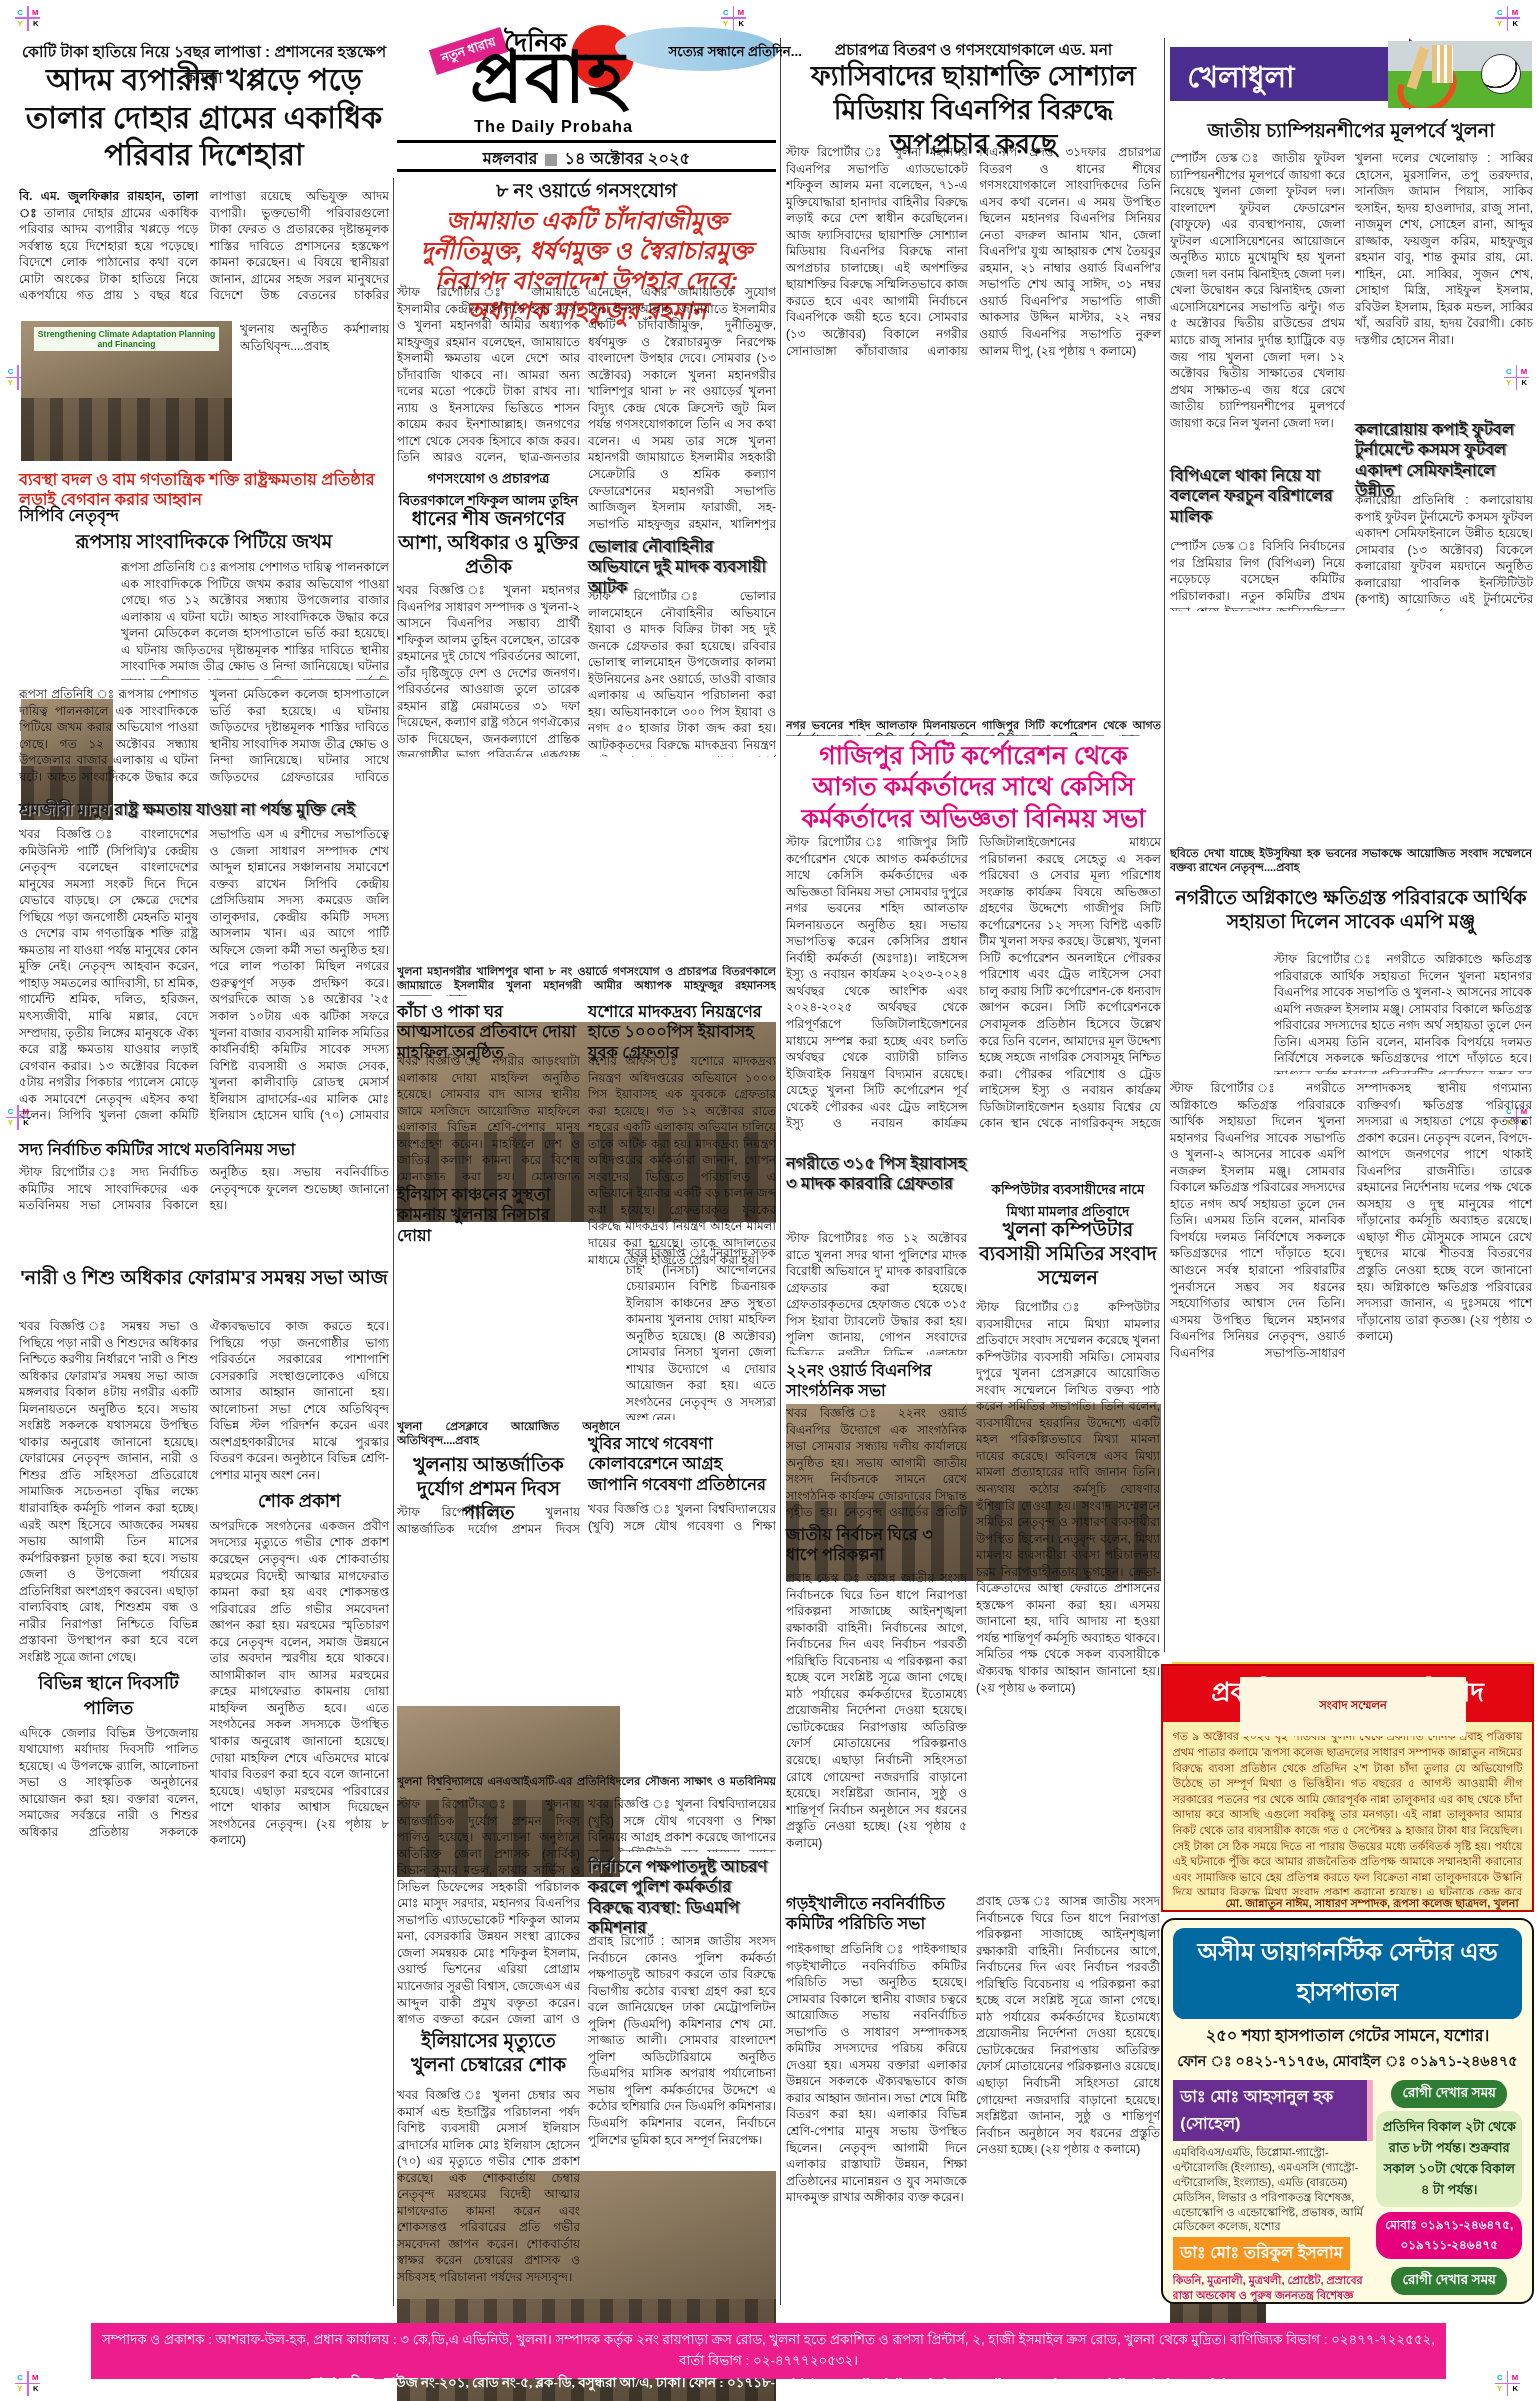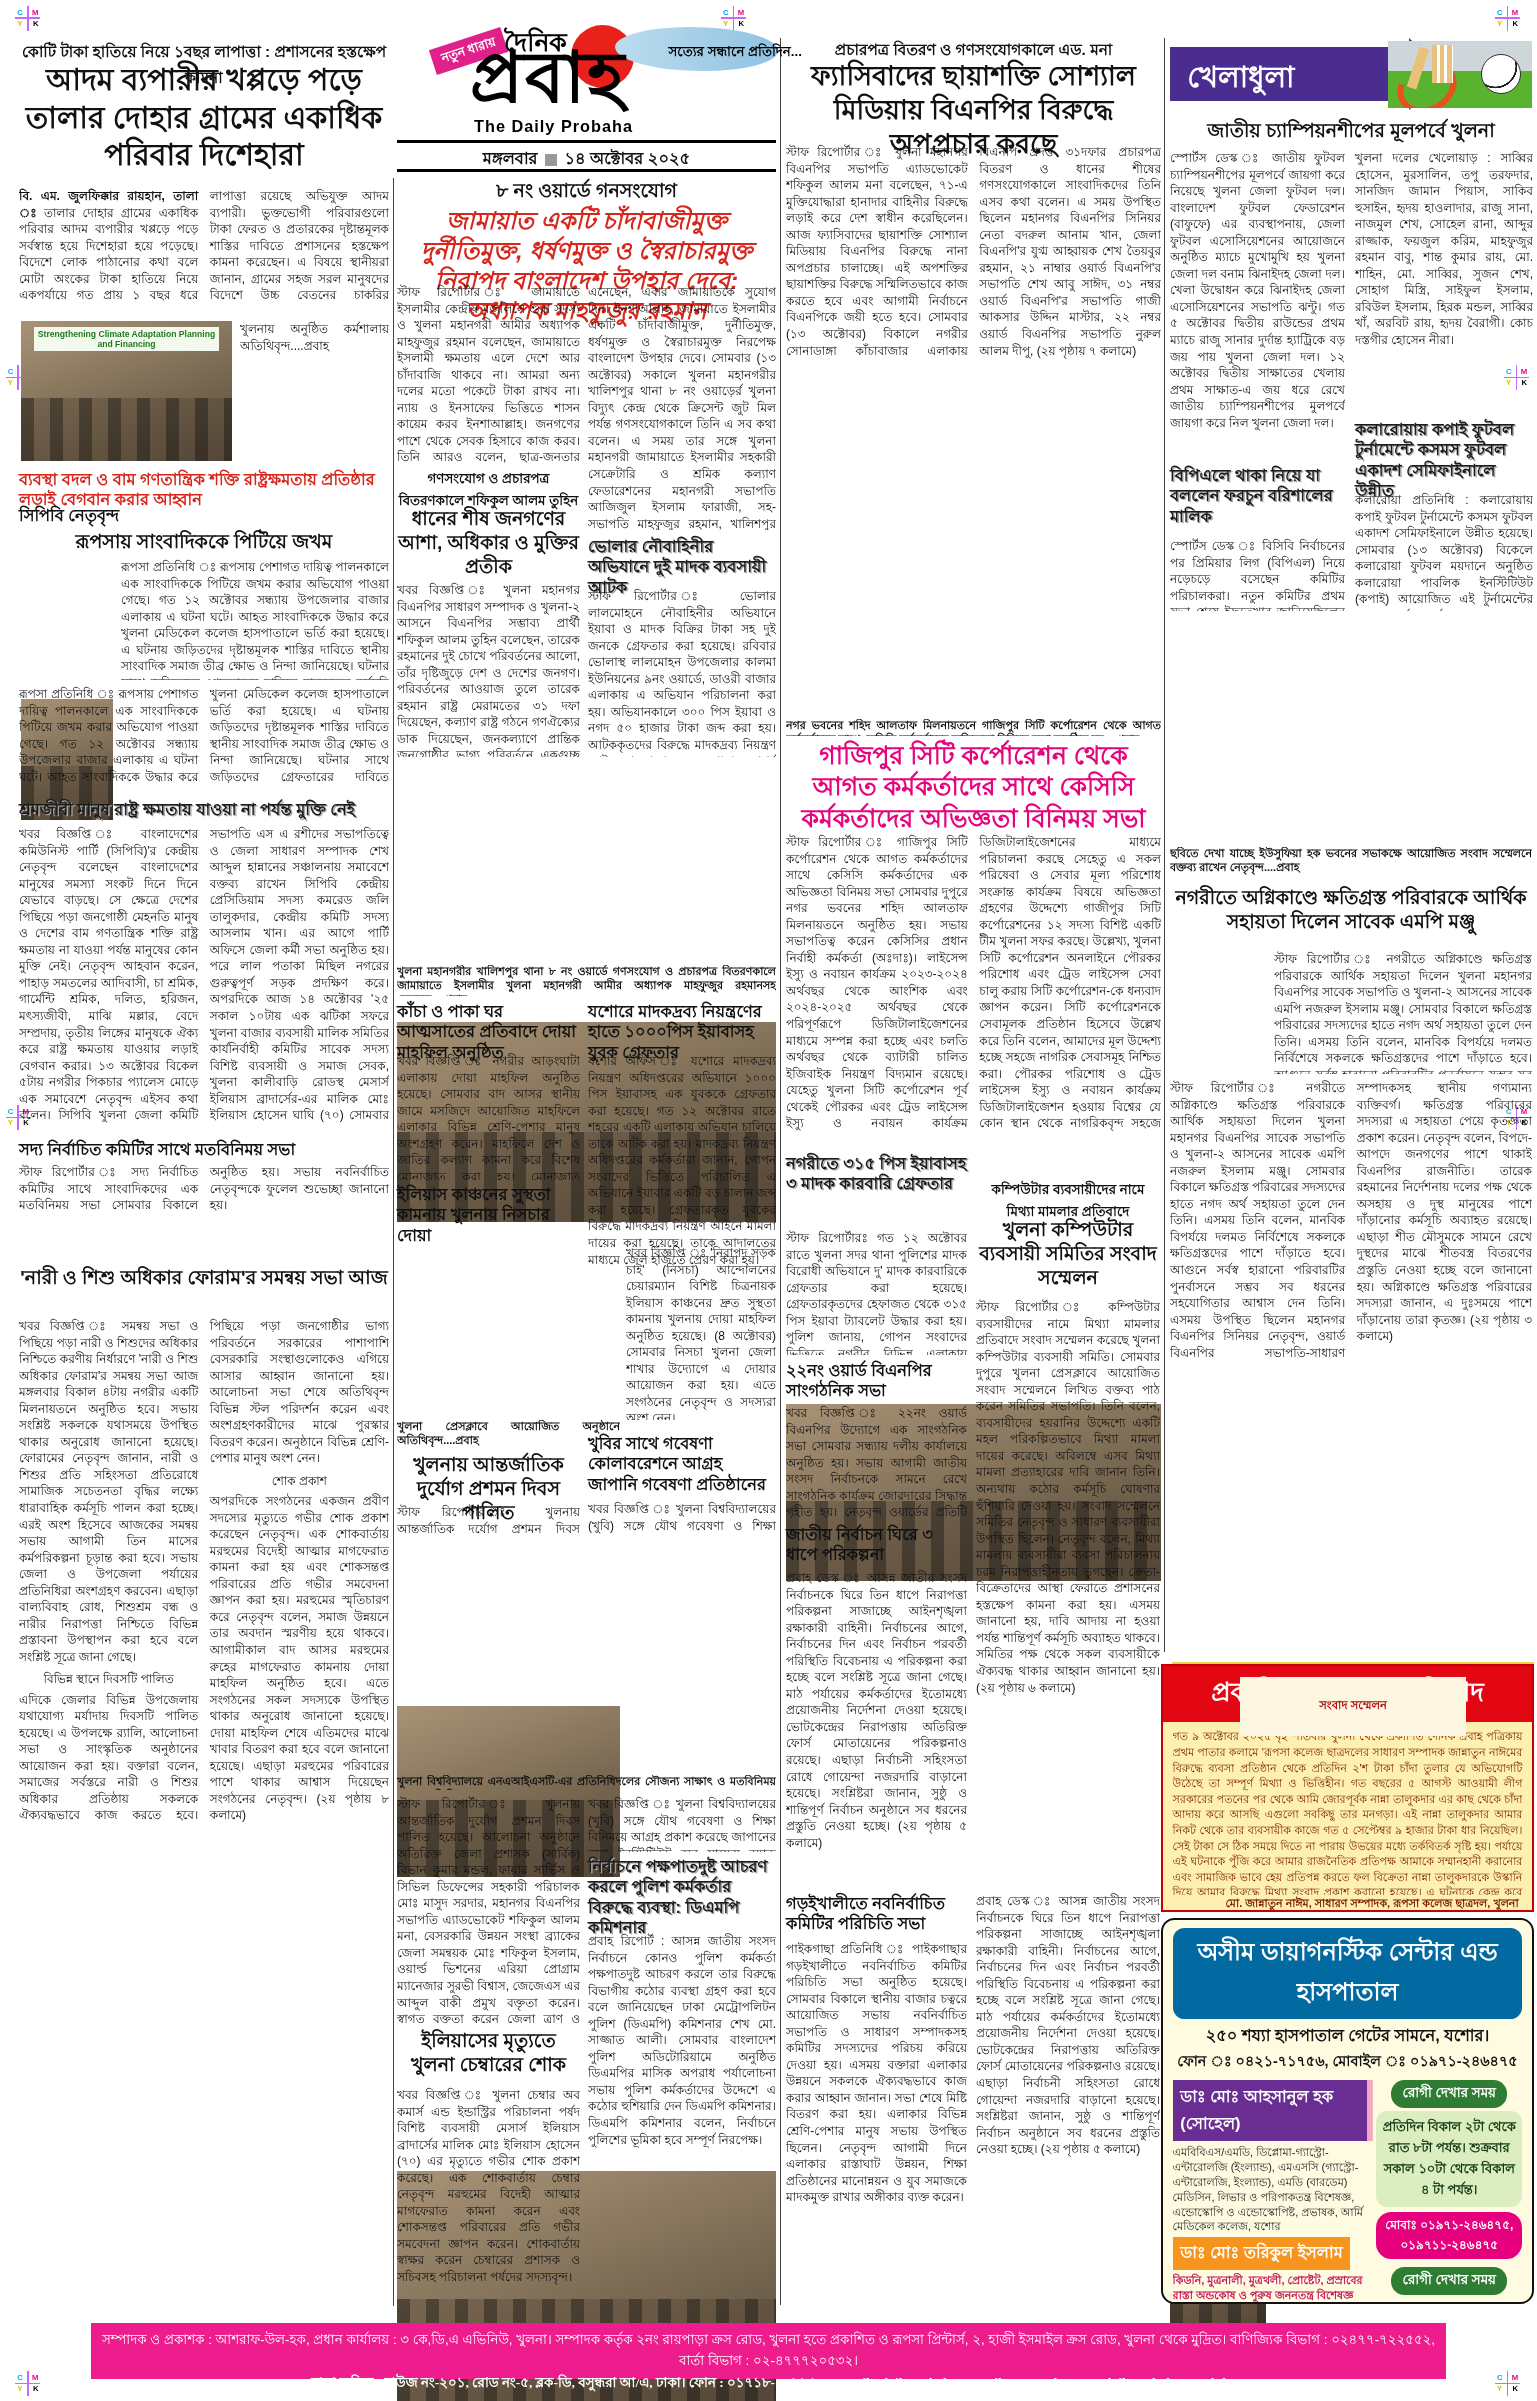--- a/index.html
+++ b/index.html
@@ -28,21 +28,21 @@
   .h-lg{font-size:25px;font-weight:bold;line-height:1.25;text-align:center;}
   .h-md{font-size:19px;font-weight:bold;line-height:1.25;text-align:center;}
   .h-sm{font-size:16.3px;font-weight:bold;line-height:1.25;}
   .h-red{color:#d8261c;}
   .h-mag{color:#e5067e;}
   .h-out{color:#1b1b1b;text-shadow:1.4px 1.4px 0 #a9a9a9;}
   .byline{font-weight:bold;}
   
   .bdy{font-size:12px;line-height:1.38;text-align:justify;overflow:hidden;}
   .cols2{column-count:2;column-gap:11.5px;}
-  .subhead{font-weight:normal;text-align:center;font-size:12px;margin:5.8px 0 3.8px;}
+  .subhead{font-weight:bold;text-align:center;font-size:18px;margin:5.8px 0 3.8px;}
   .cap{font-size:11px;line-height:1.25;text-align:justify;font-weight:bold;overflow:hidden;}
   
   .photo{background:linear-gradient(160deg,#a99377 0%,#8c7a60 35%,#6e5f4a 70%,#57493a 100%);
       position:relative;overflow:hidden;}
   .photo:after{content:"";position:absolute;left:0;right:0;bottom:0;height:45%;
       background:repeating-linear-gradient(90deg,rgba(30,25,20,.55) 0 13.4px,rgba(80,65,50,.35) 13.4px 29px);}
   .photo-strip{position:absolute;top:5.8px;left:6%;right:6%;background:#f4f9ee;color:#1f7a1f;
       font-size:8.6px;font-weight:bold;text-align:center;padding:1.9px 0;z-index:2;}
   .photo-strip2{position:absolute;top:9.6px;left:18%;right:18%;background:#fdf6e0;color:#b01116;
       font-size:11.5px;font-weight:bold;text-align:center;padding:20px 0;z-index:2;}

